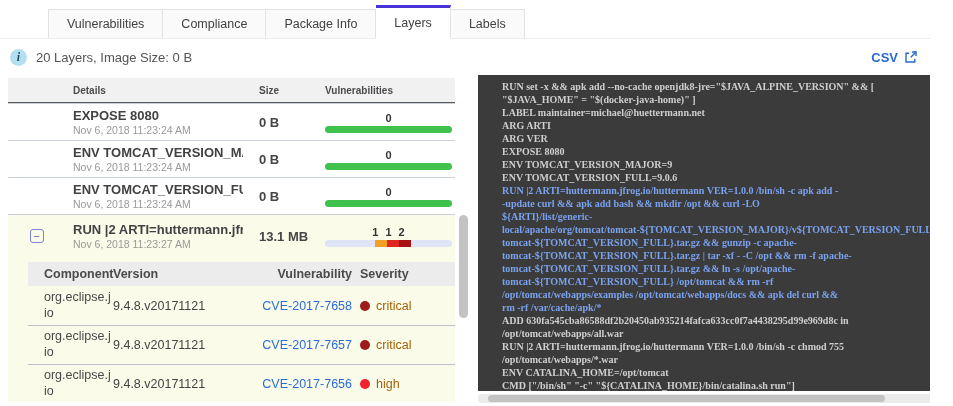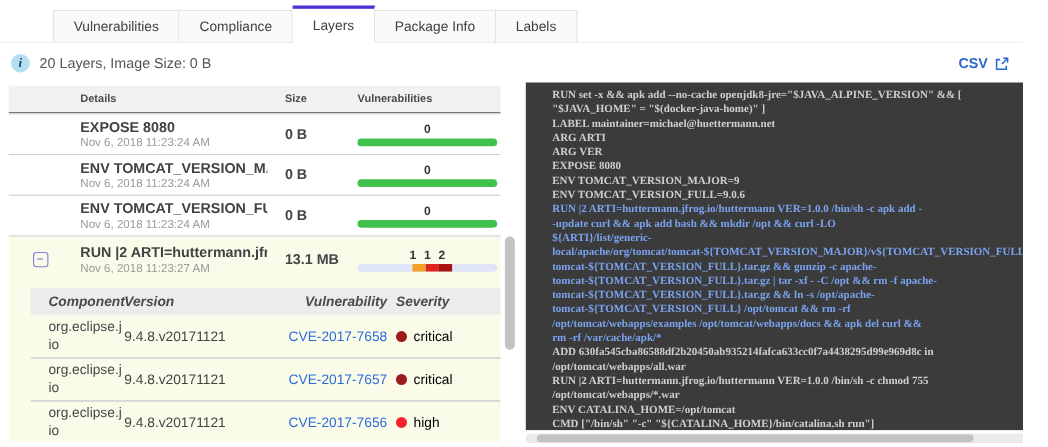--- a/index.html
+++ b/index.html
@@ -22,21 +22,21 @@
   }
   .top-divider { position:absolute; left:0; right:0; top:38px; border-top:1px solid #ededed; }
   
   .info-row { position:absolute; left:10px; right:12px; top:45px; height:24px; display:flex; align-items:center; }
   .info-icon {
     width:17px; height:17px; border-radius:50%; background:#b3dff0; color:#1d4b5c;
     font-family:"Liberation Serif", serif; font-style:italic; font-weight:700; font-size:12px;
     display:flex; align-items:center; justify-content:center; flex:0 0 auto;
   }
   .summary-text { margin-left:9px; font-size:13px; color:#545456; }
-  .csv-wrap { margin-left:auto; display:flex; align-items:flex-end; gap:6px; cursor:pointer; }
+  .csv-wrap { margin-left:auto; display:flex; align-items:flex-start; gap:6px; cursor:pointer; }
   .csv-label { color:#2769cf; font-size:13px; font-weight:600; }
   
   .left-table { position:absolute; left:8px; top:78px; width:447px; }
   .thead {
     height:25px; background:#f1f1f2; border-bottom:1px solid #59595c;
     display:flex; align-items:center; font-size:10px; font-weight:700; color:#4a4a4c;
   }
   .c-exp  { width:57px; flex:0 0 auto; display:flex; justify-content:center; }
   .c-det  { flex:1; padding-left:8px; min-width:0; }
   .c-size { width:72px; flex:0 0 auto; padding-left:16px; }
@@ -58,34 +58,34 @@
   }
   .lrow4 { height:42px; display:flex; align-items:center; }
   .expander {
     width:14px; height:14px; border:1px solid #7b81d8; border-radius:3px; background:#fbfbe9;
     color:#5a61cf; font-size:11px; line-height:11px; display:flex; align-items:center; justify-content:center;
     cursor:pointer;
   }
   .subtable { margin-left:20px; margin-top:5px; width:427px; }
   .sth {
     height:24px; background:#ececec; display:flex; align-items:center;
-    font-size:12.5px; font-weight:700; color:#4a4a4c;font-style:italic;
+    font-size:12.5px; font-weight:700; color:#4a4a4c;
   }
   .s-comp { width:77px; flex:0 0 auto; padding-left:16px; min-width:0; }
   .s-ver  { width:130px; flex:0 0 auto; padding-left:8px; }
   .s-cve  { width:117px; flex:0 0 auto; padding-left:10px;text-align:right; }
   .s-sev  { flex:1; padding-left:8px; display:flex; align-items:center; gap:6px; }
   .sth .s-sev { display:block; }
   .srow { height:39px; display:flex; align-items:center; font-size:12.5px; color:#414143; }
   .srow + .srow { border-top:1px solid #bcc0ca; }
   .comp-text { font-size:12.5px; color:#48484a; white-space:pre-line; line-height:1.25; }
   .ver-text { color:#434345; }
   .cve-link { color:#2b6cd9; cursor:pointer; }
   .dot { width:10px; height:10px; border-radius:50%; flex:0 0 auto; }
-  .sev-label { color:#000000; }
+  .sev-label { color:#a16207; }
   
   .vscroll-mid { position:absolute; left:459px; top:80px; width:9px; height:320px; }
   .vscroll-mid .thumb { position:absolute; left:0; top:135px; width:9px; height:103px; background:#c3c3c3; border-radius:5px; }
   .vscroll-right { position:absolute; left:944px; top:75px; width:8px; height:316px; background:#fff; }
   .vscroll-right .thumb { position:absolute; left:0; top:115px; width:8px; height:165px; background:#c9c9c9; border-radius:4px; }
   .hscroll { position:absolute; left:478px; top:394px; width:473px; height:9px; background:#ebebeb; border-radius:4px; }
   .hscroll .thumb { position:absolute; left:10px; top:1px; width:397px; height:7px; background:#c2c2c2; border-radius:4px; }
   
   .code-panel {
     position:absolute; left:478px; top:75px; width:464px; height:316px;
@@ -100,23 +100,23 @@
 </head>
 <body>
 
 <div class="page">
 
   <div class="tabbar" id="tabs">
   <div class="tab">Vulnerabilities</div>
 
   <div class="tab">Compliance</div>
 
+  <div class="tab">Package Info</div>
+
   <div class="tab active">Layers</div>
-
-  <div class="tab">Package Info</div>
 
   <div class="tab">Labels</div>
 </div>
   <div class="top-divider"></div>
 
   <div class="info-row">
     <span class="info-icon">i</span>
     <span class="summary-text">20 Layers, Image Size: 0 B</span>
     <span class="csv-wrap">
       <span class="csv-label">CSV</span>

